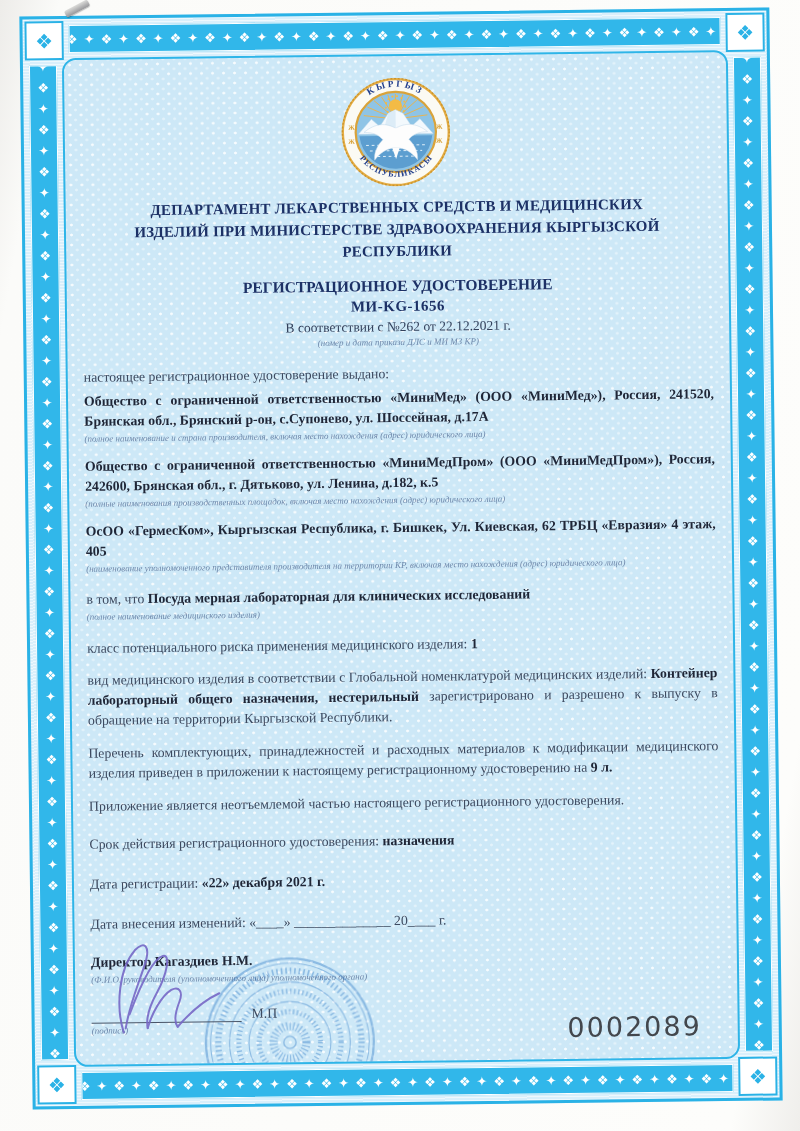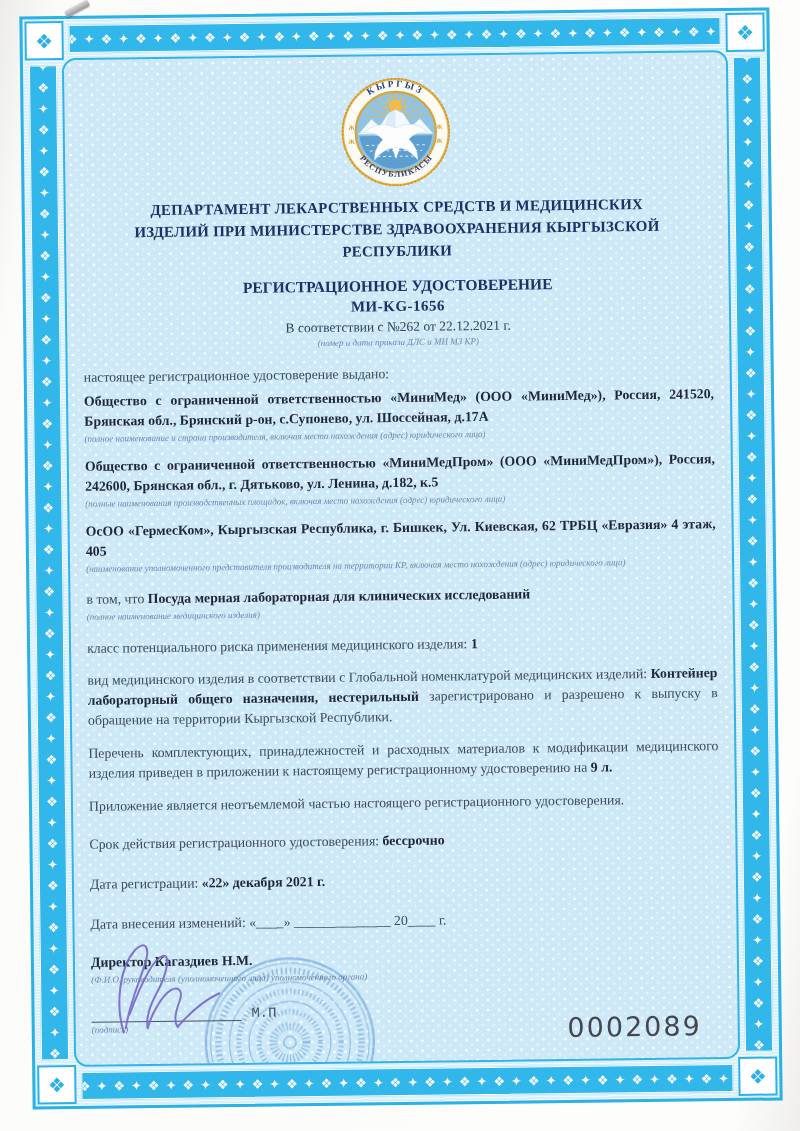--- a/index.html
+++ b/index.html
@@ -42,21 +42,21 @@
   .cap.center{text-align:center;}
   p{margin:0;}
   .body-p{font-size:13.8px;line-height:1.45;color:#3d4a60;}
   .b{font-weight:bold;color:#1f2637;}
   .just{text-align:justify;text-align-last:left;}
   .mt4{margin-top:4px}.mt12{margin-top:12px}.mt13{margin-top:13px}.mt14{margin-top:14px}
   .mt16{margin-top:16px}.mt18{margin-top:18px}.mt20{margin-top:20px}
   .sign-block{position:relative;margin-top:18px;}
   .sigrow{margin-top:22px;font-size:13.8px;color:#3d4a60;display:flex;align-items:flex-end;position:relative;z-index:3;}
   .sigline{display:inline-block;width:150px;border-bottom:1.2px solid #4a5568;height:14px;}
-  .mp{margin-left:10px;font-family:Liberation Mono, monospace;}
+  .mp{margin-left:10px;}
   .stamp-svg{position:absolute;left:110px;top:4px;width:176px;height:176px;opacity:.55;
     mix-blend-mode:multiply;filter:blur(.3px);pointer-events:none;z-index:2;}
   .signature-svg{position:absolute;left:2px;top:-18px;width:195px;height:122px;pointer-events:none;z-index:4;}
   .serial{position:absolute;right:36px;bottom:16px;font-family:"DejaVu Sans", sans-serif;
     font-size:27px;letter-spacing:2px;color:#43474d;z-index:5;}
   .staple{position:absolute;left:64px;top:5px;width:26px;height:7px;z-index:9;
     background:linear-gradient(180deg,#dcdcda,#97979a);border-radius:2px;
     transform:rotate(-28deg);box-shadow:0 1px 1px rgba(0,0,0,.25);}
 </style>
 </head>
@@ -147,21 +147,21 @@
           <p class="cap">(полное наименование медицинского изделия)</p>
 
           <p class="body-p mt16"><span>класс потенциального риска применения медицинского изделия: </span><span class="b">1</span></p>
 
           <p class="body-p just mt12"><span>вид медицинского изделия в соответствии с Глобальной номенклатурой медицинских изделий: </span><span class="b">Контейнер лабораторный общего назначения, нестерильный</span><span> зарегистрировано и разрешено к выпуску в обращение на территории Кыргызской Республики.</span></p>
 
           <p class="body-p just mt13"><span>Перечень комплектующих, принадлежностей и расходных материалов к модификации медицинского изделия приведен в приложении к настоящему регистрационному удостоверению на </span><span class="b">9 л.</span></p>
 
           <p class="body-p mt13">Приложение является неотъемлемой частью настоящего регистрационного удостоверения.</p>
 
-          <p class="body-p mt18"><span>Срок действия регистрационного удостоверения: </span><span class="b">бессрочно</span></p>
+          <p class="body-p mt18"><span>Срок действия регистрационного удостоверения: </span><span class="b">назначения</span></p>
 
           <p class="body-p mt20"><span>Дата регистрации: </span><span class="b">«22» декабря 2021 г.</span></p>
 
           <p class="body-p mt20">Дата внесения изменений: «____» ______________ 20____ г.</p>
 
           <div class="sign-block">
             <p class="body-p b">Директор Кагаздиев Н.М.</p>
             <p class="cap">(Ф.И.О. руководителя (уполномоченного лица) уполномоченного органа)</p>
 
             <div class="sigrow">

